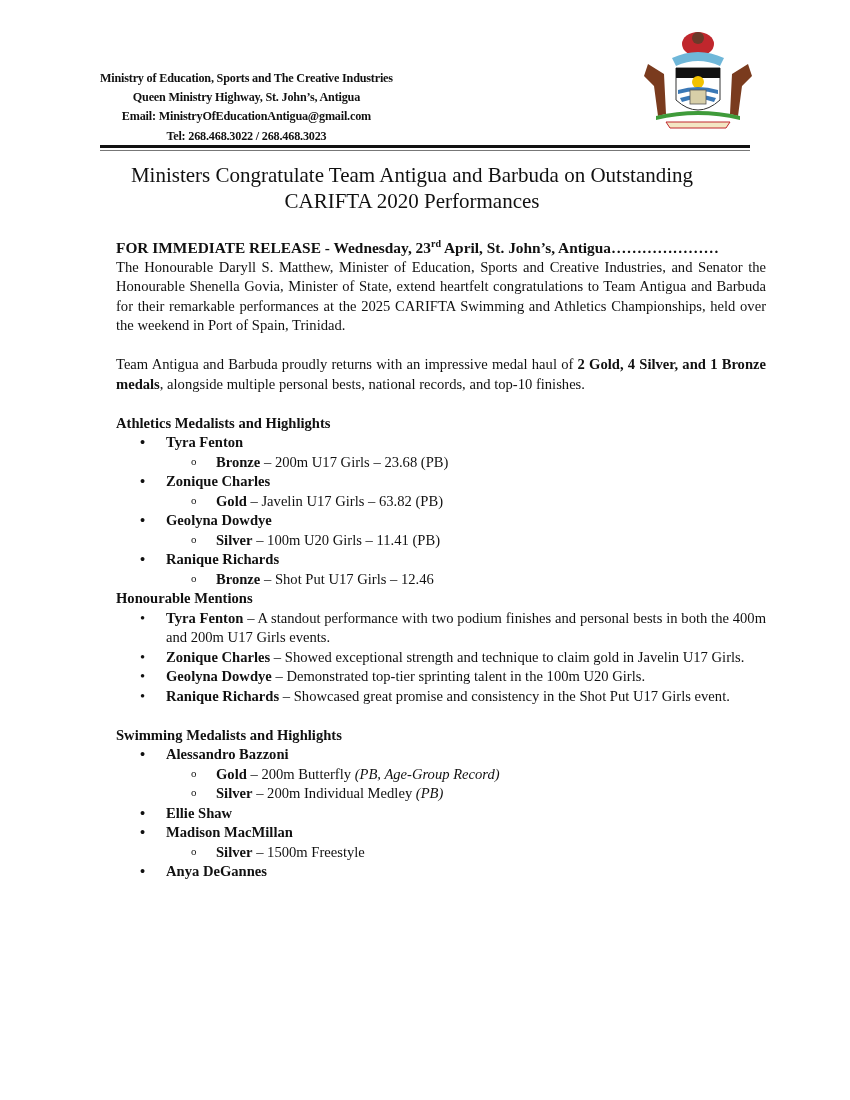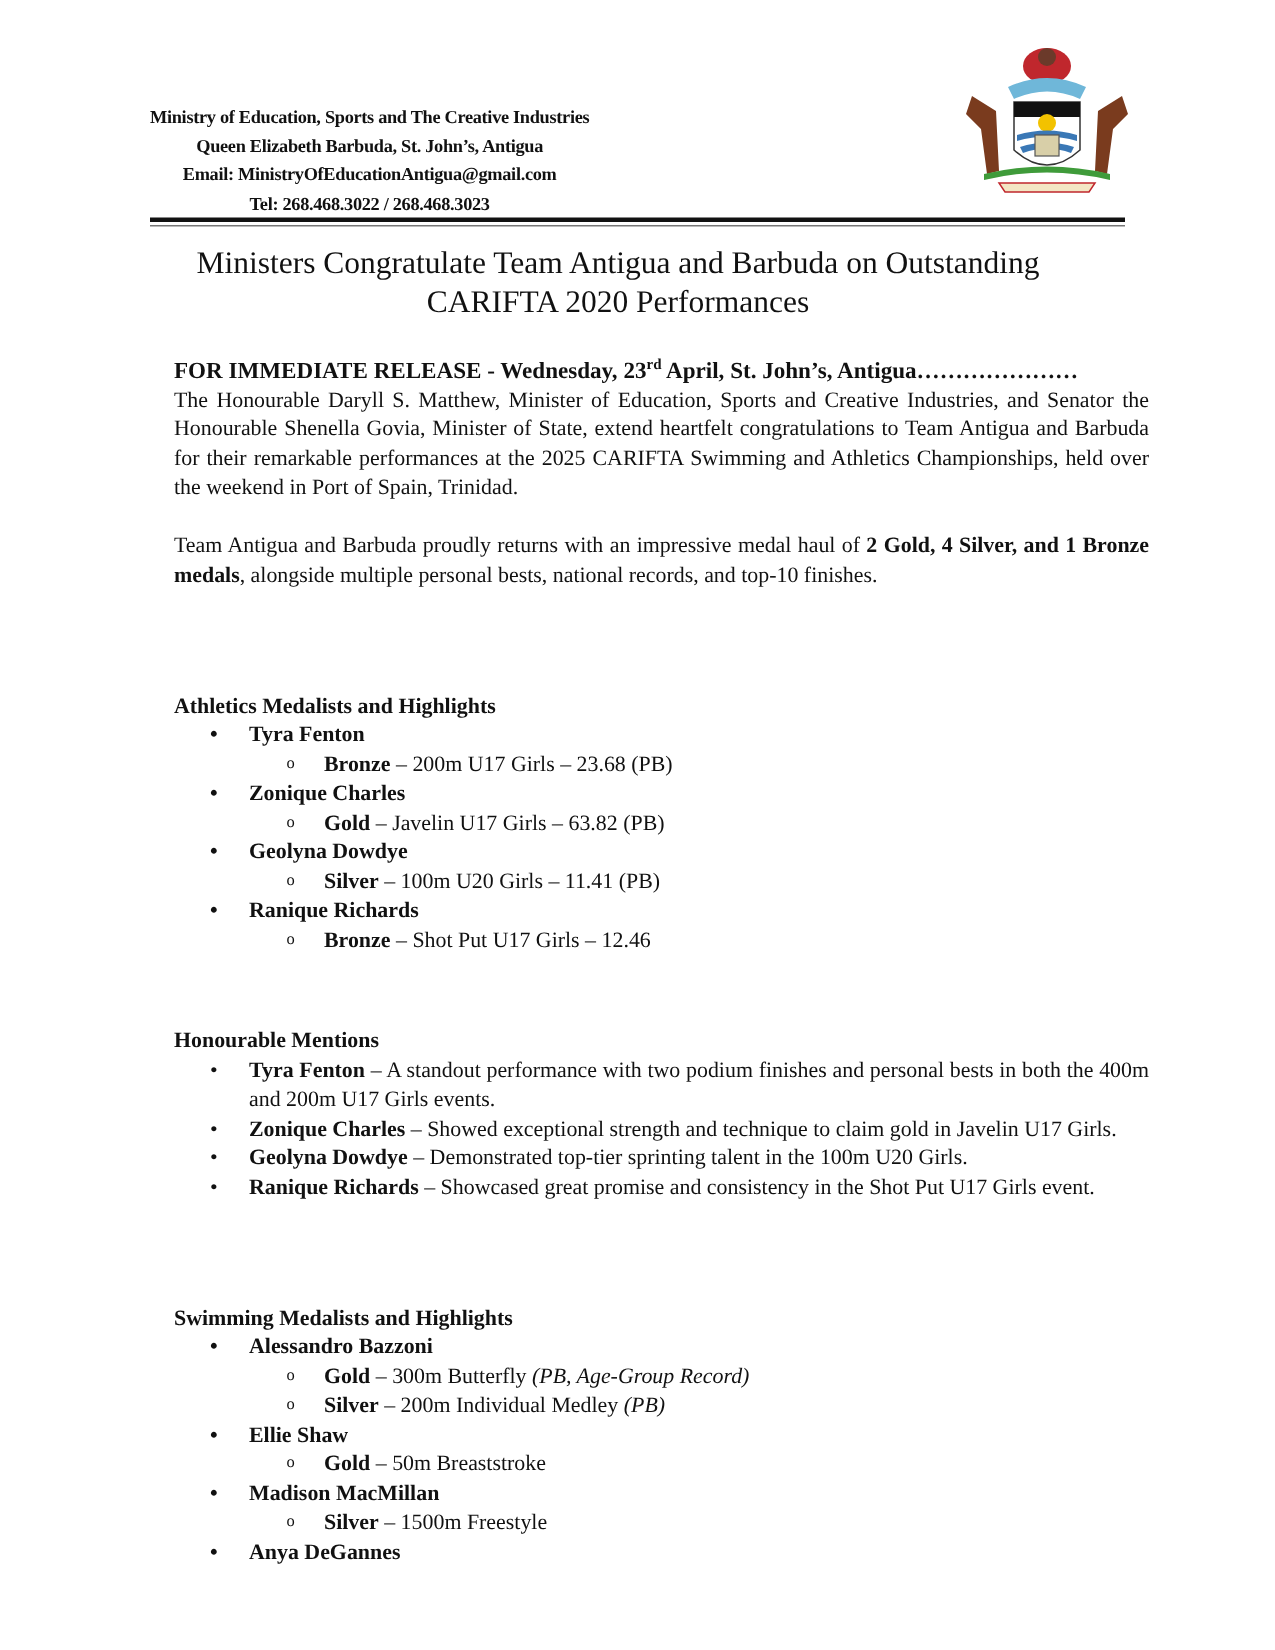--- a/index.html
+++ b/index.html
@@ -12,36 +12,36 @@
   .rule { position:absolute; left:100px; width:650px; height:3px; top:145px; background:#111; }
   .rule2 { position:absolute; left:100px; width:650px; height:1px; top:150px; background:#777; }
   .title { position:absolute; left:87px; width:650px; top:162px; text-align:center;
            font-size:21px; line-height:26px; font-family:"Liberation Serif",serif; }
   .body { position:absolute; left:116px; width:650px; top:234px; font-size:14.6px;
           line-height:19.5px; font-family:Liberation Serif, serif; }
   .release { font-weight:bold; font-size:15.4px; white-space:nowrap; }
   .release sup { font-size:10px; }
   p { margin:0; text-align:justify; }
   .gap { height:19.5px; }
-  .sec { font-weight:bold;margin-top:48px; }
+  .sec { font-weight:bold; }
   ul { margin:0; padding:0; list-style:none; }
   .l1 { position:relative; padding-left:50px; }
   .l1::before { content:"\2022"; position:absolute; left:24px; top:0; }
   .l2 { position:relative; padding-left:100px; }
   .l2::before { content:"o"; position:absolute; left:75px; top:-1px; font-size:11px; }
   .hm { text-align:justify; }
   .b { font-weight:bold; }
   .i { font-style:italic; }
 </style>
 </head>
 <body>
 
 <div class="hdr">
   <div>Ministry of Education, Sports and The Creative Industries</div>
-  <div>Queen Elizabeth Barbuda, St. John’s, Antigua</div>
+  <div>Queen Ministry Highway, St. John’s, Antigua</div>
   <div>Email: MinistryOfEducationAntigua@gmail.com</div>
   <div>Tel: 268.468.3022 / 268.468.3023</div>
 </div>
 
 <svg class="logo" viewBox="0 0 124 108">
   <ellipse cx="62" cy="20" rx="16" ry="12" fill="#c0272d"></ellipse>
   <circle cx="62" cy="14" r="6" fill="#6b3a2a"></circle>
   <path d="M36 34 Q62 22 88 34 L84 42 Q62 32 40 42 Z" fill="#6fb7d9"></path>
   <path d="M12 40 L28 50 L30 90 L22 92 L18 62 L8 52 Z" fill="#7a3b1e"></path>
   <path d="M112 40 L96 50 L94 90 L102 92 L106 62 L116 52 Z" fill="#7a3b1e"></path>
@@ -87,21 +87,20 @@
     <li class="l1 hm"><span class="b">Tyra Fenton</span><span> – A standout performance with two podium finishes and personal bests in both the 400m and 200m U17 Girls events.</span></li>
     <li class="l1 hm"><span class="b">Zonique Charles</span><span> – Showed exceptional strength and technique to claim gold in Javelin U17 Girls.</span></li>
     <li class="l1 hm"><span class="b">Geolyna Dowdye</span><span> – Demonstrated top-tier sprinting talent in the 100m U20 Girls.</span></li>
     <li class="l1 hm"><span class="b">Ranique Richards</span><span> – Showcased great promise and consistency in the Shot Put U17 Girls event.</span></li>
   </ul>
   <div class="gap"></div>
 
   <div class="sec">Swimming Medalists and Highlights</div>
   <ul>
     <li class="l1 b">Alessandro Bazzoni</li>
-    <li class="l2"><span class="b">Gold</span><span> – 300m Butterfly </span><span class="i">(PB, Age-Group Record)</span></li>
+    <li class="l2"><span class="b">Gold</span><span> – 200m Butterfly </span><span class="i">(PB, Age-Group Record)</span></li>
     <li class="l2"><span class="b">Silver</span><span> – 200m Individual Medley </span><span class="i">(PB)</span></li>
     <li class="l1 b">Ellie Shaw</li>
-    <li class="l2"><span class="b">Gold</span><span> – 50m Breaststroke</span></li>
     <li class="l1 b">Madison MacMillan</li>
     <li class="l2"><span class="b">Silver</span><span> – 1500m Freestyle</span></li>
     <li class="l1 b">Anya DeGannes</li>
   </ul>
 </div>
 
 </body></html>

